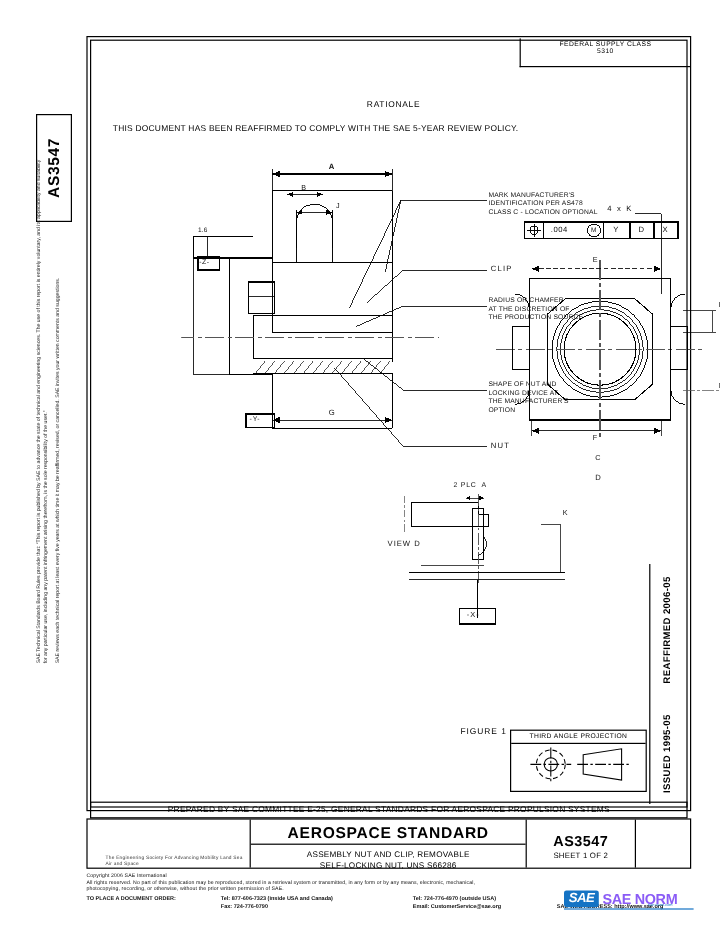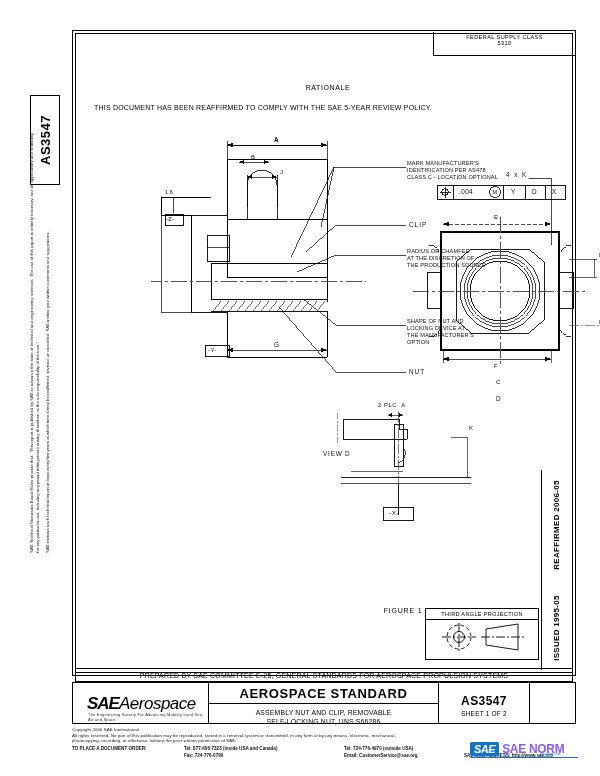--- a/index.html
+++ b/index.html
@@ -364,23 +364,20 @@
         <path d="M60,9 L92,4 L92,30 L60,25 Z"></path>
         <line x1="55" y1="17" x2="98" y2="17" stroke-dasharray="9,2,2,2"></line>
       </g>
     </svg>
   </div>
 
   <div class="prepared">PREPARED BY SAE COMMITTEE E-25, GENERAL STANDARDS FOR AEROSPACE PROPULSION SYSTEMS</div>
 
   <div class="tblock">
     <div class="tb-logo">
-      <div class="logo-sae">
-        <span>SAE</span><span class="logo-aero">Aerospace</span>
-      </div>
       <div class="logo-sub">The Engineering Society For Advancing Mobility Land Sea Air and Space</div>
     </div>
     <div class="tb-mid">
       <div class="tb-as">AEROSPACE STANDARD</div>
       <div class="tb-d1">ASSEMBLY NUT AND CLIP, REMOVABLE</div>
       <div class="tb-d2">SELF-LOCKING NUT, UNS S66286</div>
     </div>
     <div class="tb-num">
       <div class="tb-n1">AS3547</div>
       <div class="tb-n2">SHEET 1 OF 2</div>

